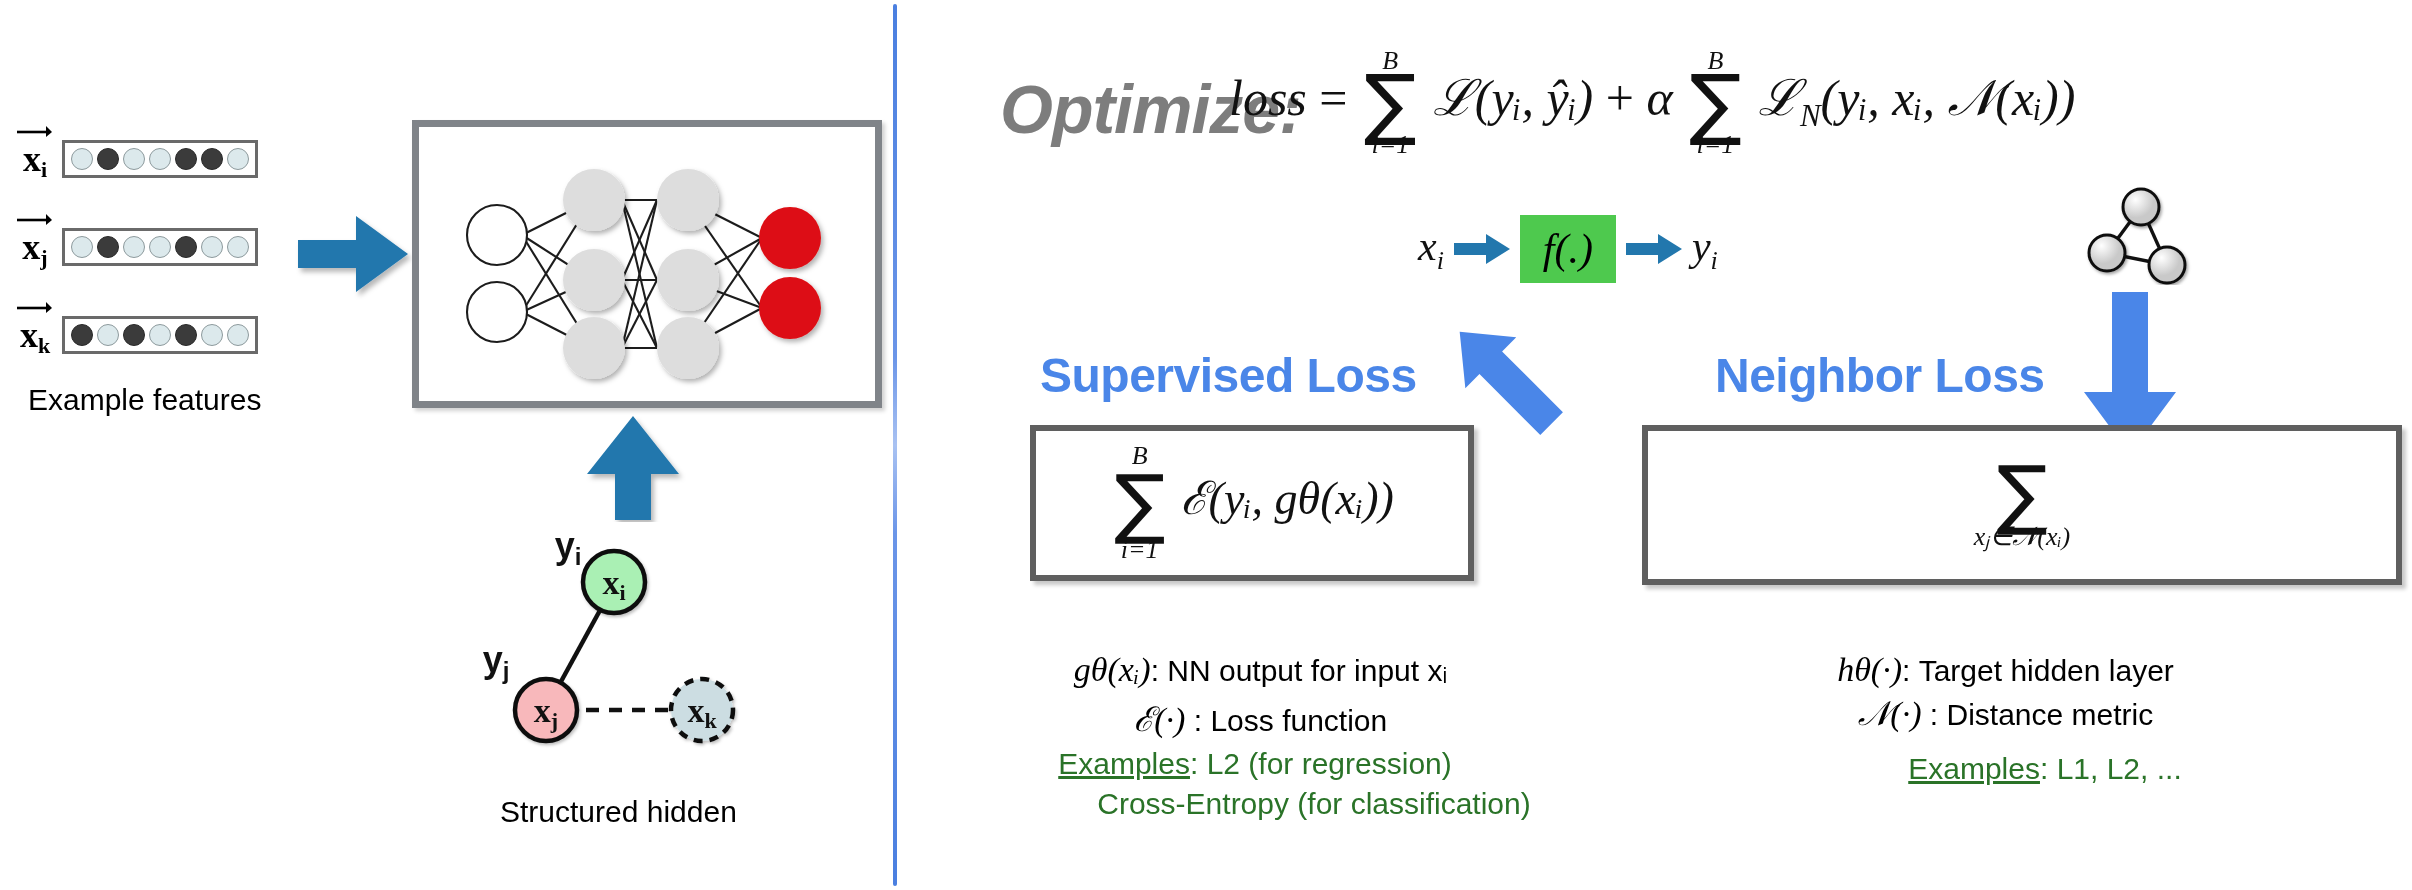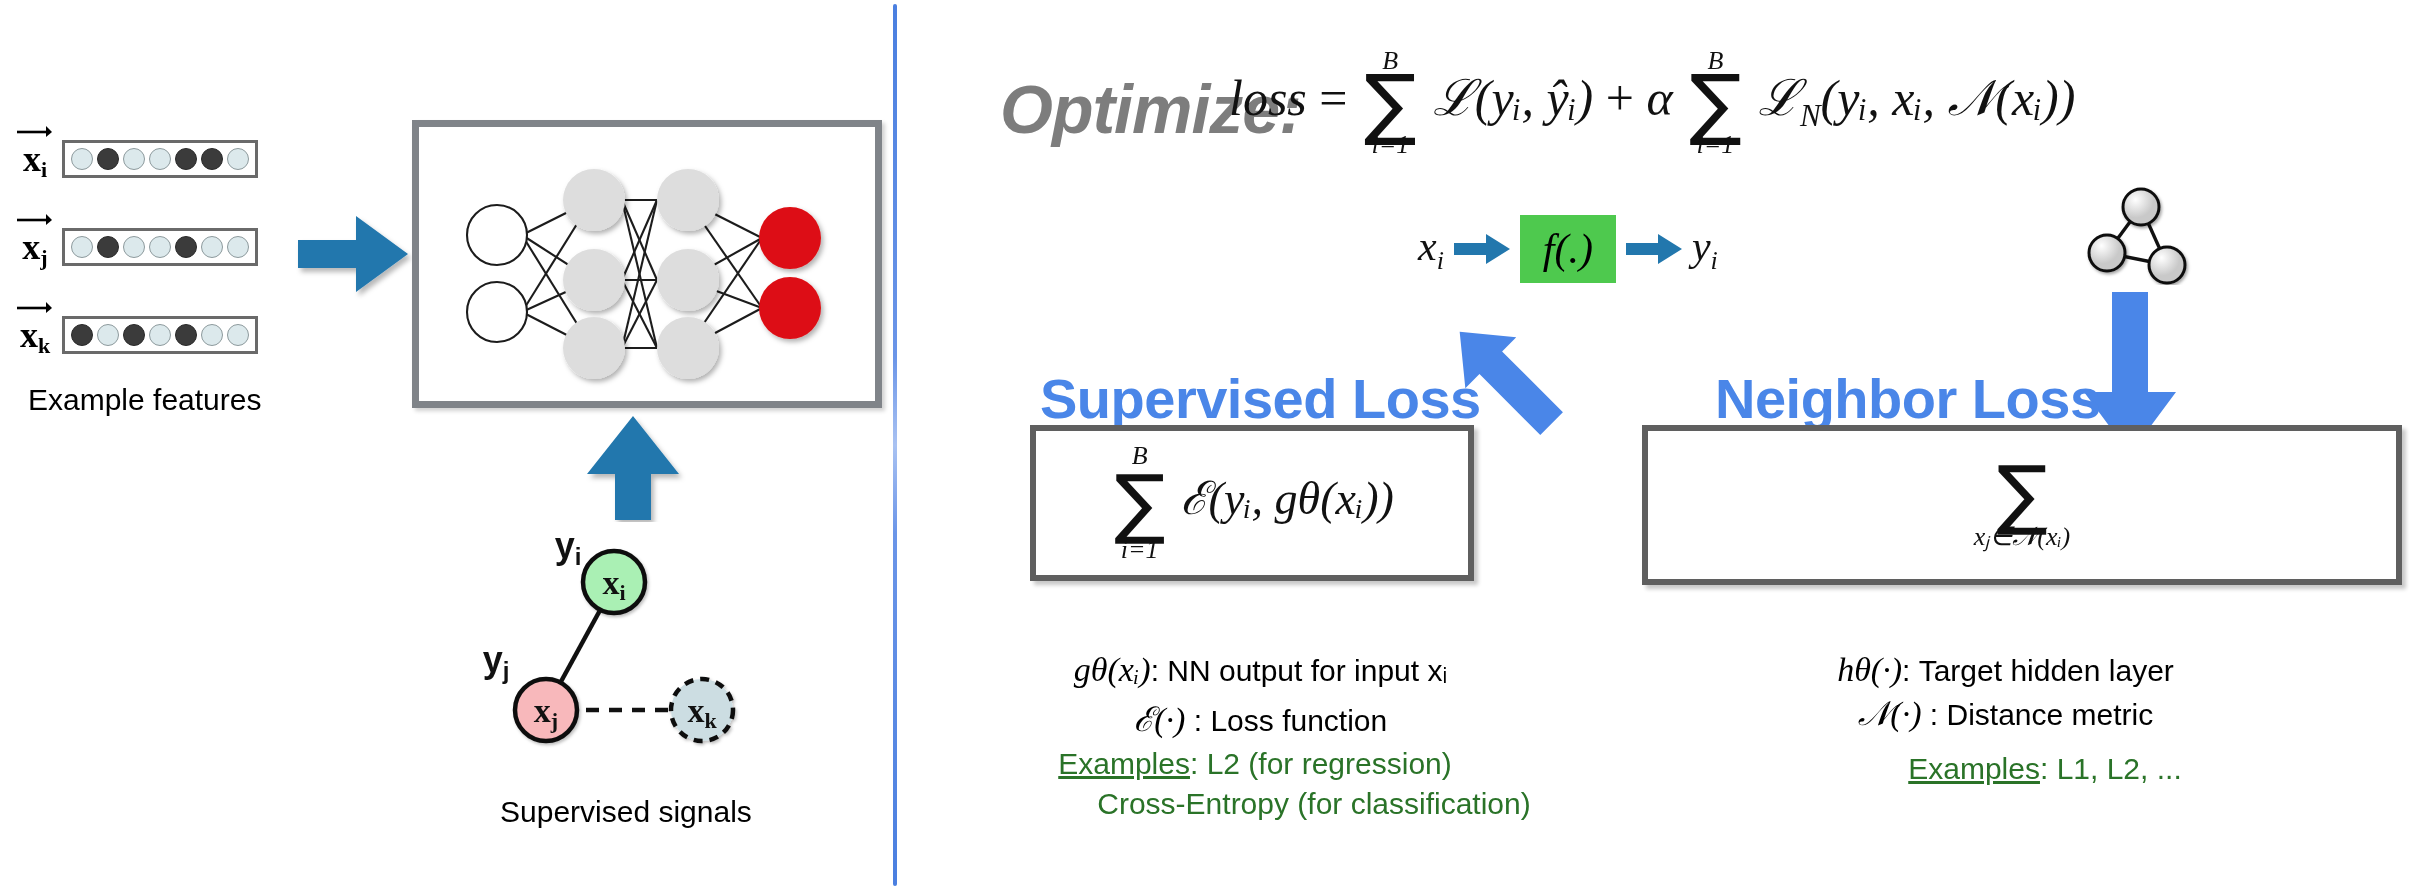--- a/index.html
+++ b/index.html
@@ -88,22 +88,22 @@
     display:flex;align-items:center;justify-content:center;
     font-family:"Liberation Serif", serif;font-style:italic;font-size:42px;color:#000;
   }
   .arrow-r{
     width:56px;height:34px;position:relative;
   }
   .pipe-var{font-family:"Liberation Serif", serif;font-style:italic;font-size:42px;color:#111;}
 
   
   .sec-head{
-    position:absolute;font-weight:bold;font-size:56px;color:#4a86e8;
-    font-family:"Liberation Sans", sans-serif;letter-spacing:-.5px;white-space:nowrap;margin-top:18px;
+    position:absolute;font-weight:bold;font-size:48px;color:#4a86e8;
+    font-family:"Liberation Sans", sans-serif;letter-spacing:-.5px;white-space:nowrap;
   }
 
   
   .lossbox{
     position:absolute;border:6px solid #5f5f5f;background:#fff;box-sizing:border-box;
     box-shadow:4px 4px 4px rgba(0,0,0,.22);
     display:flex;align-items:center;justify-content:center;
   }
   .lossbox .eq{font-size:46px;white-space:nowrap;}
   .lossbox .sigma{font-size:76px;}
@@ -256,21 +256,21 @@
   <circle cx="144" cy="62" r="31" fill="#aaf0b4" stroke="#111" stroke-width="4.5" filter="url(#gsh)"></circle>
   <circle cx="76" cy="190" r="31" fill="#f8b8bb" stroke="#111" stroke-width="4.5" filter="url(#gsh)"></circle>
   <circle cx="232" cy="190" r="31" fill="#ccdde2" stroke="#111" stroke-width="4.5" stroke-dasharray="9 7" filter="url(#gsh)"></circle>
   <text x="144" y="74" text-anchor="middle" font-family="Liberation Serif, serif" font-size="34" font-weight="bold" fill="#111">x<tspan font-size="22" dy="6">i</tspan></text>
   <text x="76" y="202" text-anchor="middle" font-family="Liberation Serif, serif" font-size="34" font-weight="bold" fill="#111">x<tspan font-size="22" dy="6">j</tspan></text>
   <text x="232" y="202" text-anchor="middle" font-family="Liberation Serif, serif" font-size="34" font-weight="bold" fill="#111">x<tspan font-size="22" dy="6">k</tspan></text>
   <text x="98" y="38" text-anchor="middle" font-family="Liberation Sans, sans-serif" font-size="36" font-weight="bold" fill="#111">y<tspan font-size="24" dy="7">i</tspan></text>
   <text x="26" y="152" text-anchor="middle" font-family="Liberation Sans, sans-serif" font-size="36" font-weight="bold" fill="#111">y<tspan font-size="24" dy="7">j</tspan></text>
 </svg>
 
-<div class="caption" style="left:500px;top:795px;">Supervised signals</div>
+<div class="caption" style="left:500px;top:795px;">Structured hidden</div>
 
 <div class="abs" id="optimize-label">Optimize:</div>
 
 <div class="abs mathserif" id="main-eq">
   <span class="mi">loss</span>
   <span>=</span>
   <span class="sumwrap">
     <span class="lim limtop">B</span>
     <span class="sigma">∑</span>
     <span class="lim limbot">i=1</span>

